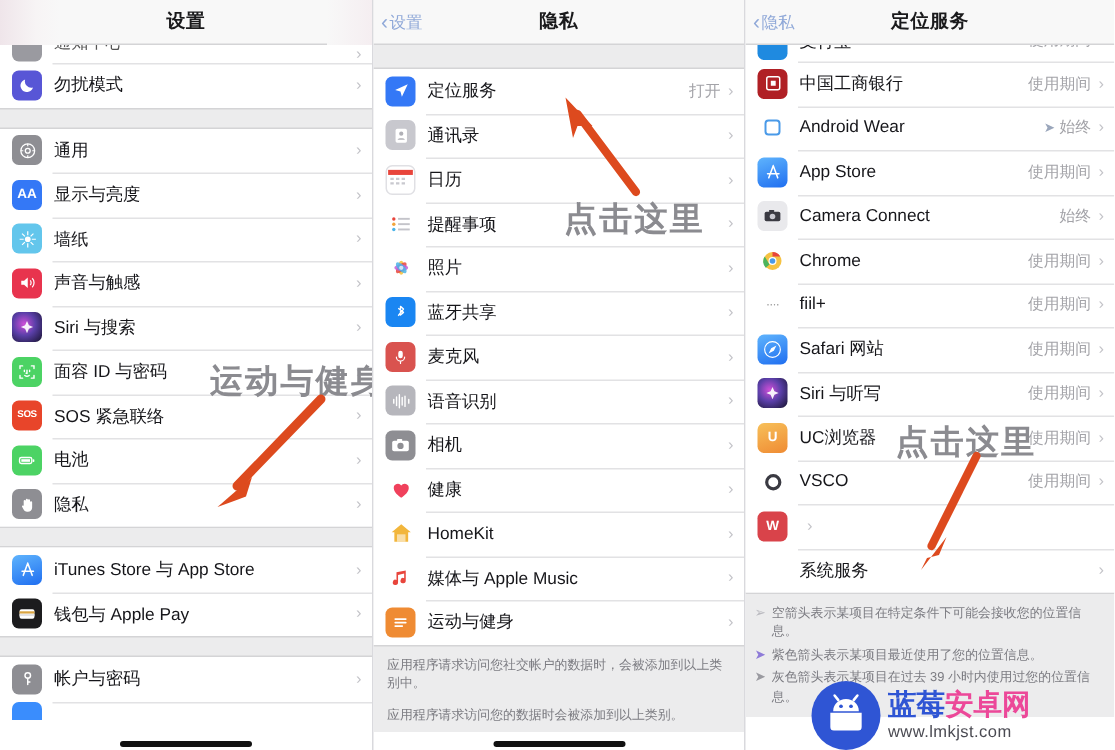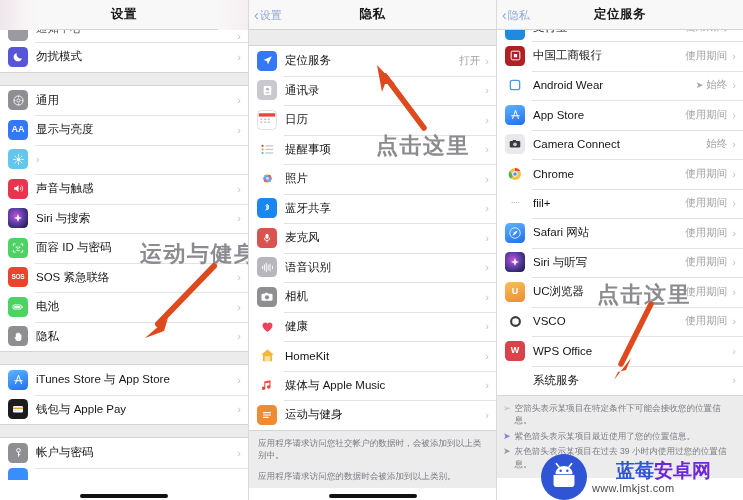--- a/index.html
+++ b/index.html
@@ -168,22 +168,22 @@
     background: #2f55d4;
     display: flex; align-items: center; justify-content: center;
     position: relative;
     overflow: hidden;
   }
   .wm-text { display: flex; flex-direction: column; line-height: 1; }
   .wm-cn {
     font-size: 19px; font-weight: bold; letter-spacing: 0px;
     display: flex;
   }
-  .wm-cn .b1 { color: #2f55d4; margin-left: 24px; }
-  .wm-cn .b2 { color: #6d28d9; }
+  .wm-cn .b1 { color: #2f55d4; }
+  .wm-cn .b2 { color: #ec4899; }
   .wm-url {
     font-size: 11px; color: #4a4a52; margin-top: 3px; letter-spacing: .3px;
   }
 </style>
 </head>
 <body>
 
 <div class="screens">
 
   <div class="panel p1">
@@ -233,20 +233,21 @@
 
       <div class="row">
         <div class="ico" style="background:#63c6ec;">
           <svg width="13" height="13" viewBox="0 0 24 24">
               <circle cx="12" cy="12" r="3.5" fill="#fff"></circle>
               <g stroke="#fff" stroke-width="1.5">
                 <path d="M12 2v5M12 17v5M2 12h5M17 12h5M5 5l3.5 3.5M15.5 15.5L19 19M19 5l-3.5 3.5M8.5 15.5L5 19"></path>
               </g>
             </svg>
         </div>
+        <div class="label">墙纸</div>
         <div class="chevron">›</div>
       </div>
 
       <div class="row">
         <div class="ico" style="background:#e8344e;">
           <svg width="13" height="13" viewBox="0 0 24 24">
               <path d="M4 9.5h3.5L12 5.5v13L7.5 14.5H4z" fill="#fff"></path>
               <path d="M15 9c1.5 1.5 1.5 4.5 0 6M17.5 6.5c3 3 3 8 0 11" stroke="#fff" stroke-width="1.5" fill="none"></path>
             </svg>
         </div>
@@ -673,21 +674,20 @@
               <circle cx="12" cy="12" r="7" fill="none" stroke="#3a3a42" stroke-width="3.4"></circle>
             </svg>
         </div>
         <div class="label">VSCO</div>
         <div class="value">使用期间</div>
         <div class="chevron">›</div>
       </div>
 
       <div class="row">
         <div class="ico" style="background:#d9434a;font-size:9px;font-weight:bold;">W</div>
-        <div class="label">WPS Office</div>
         <div class="value"></div>
         <div class="chevron">›</div>
       </div>
 
       <div class="row">
         <div class="ico noicon"></div>
         <div class="label">系统服务</div>
         <div class="chevron">›</div>
       </div>
     </div>

